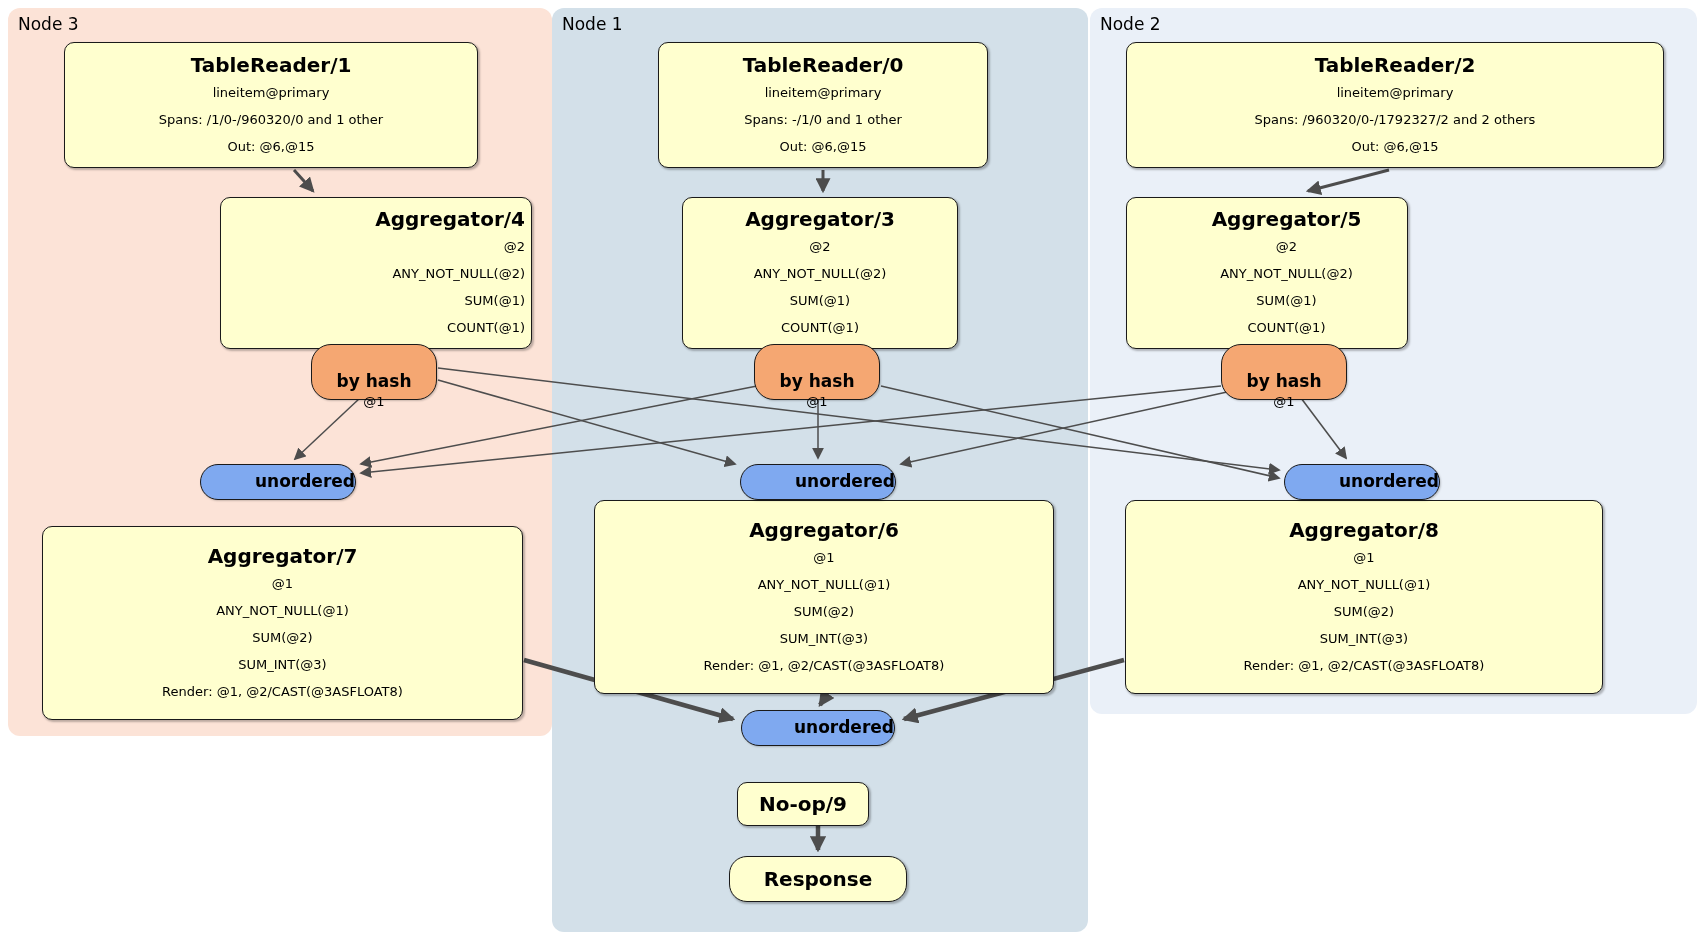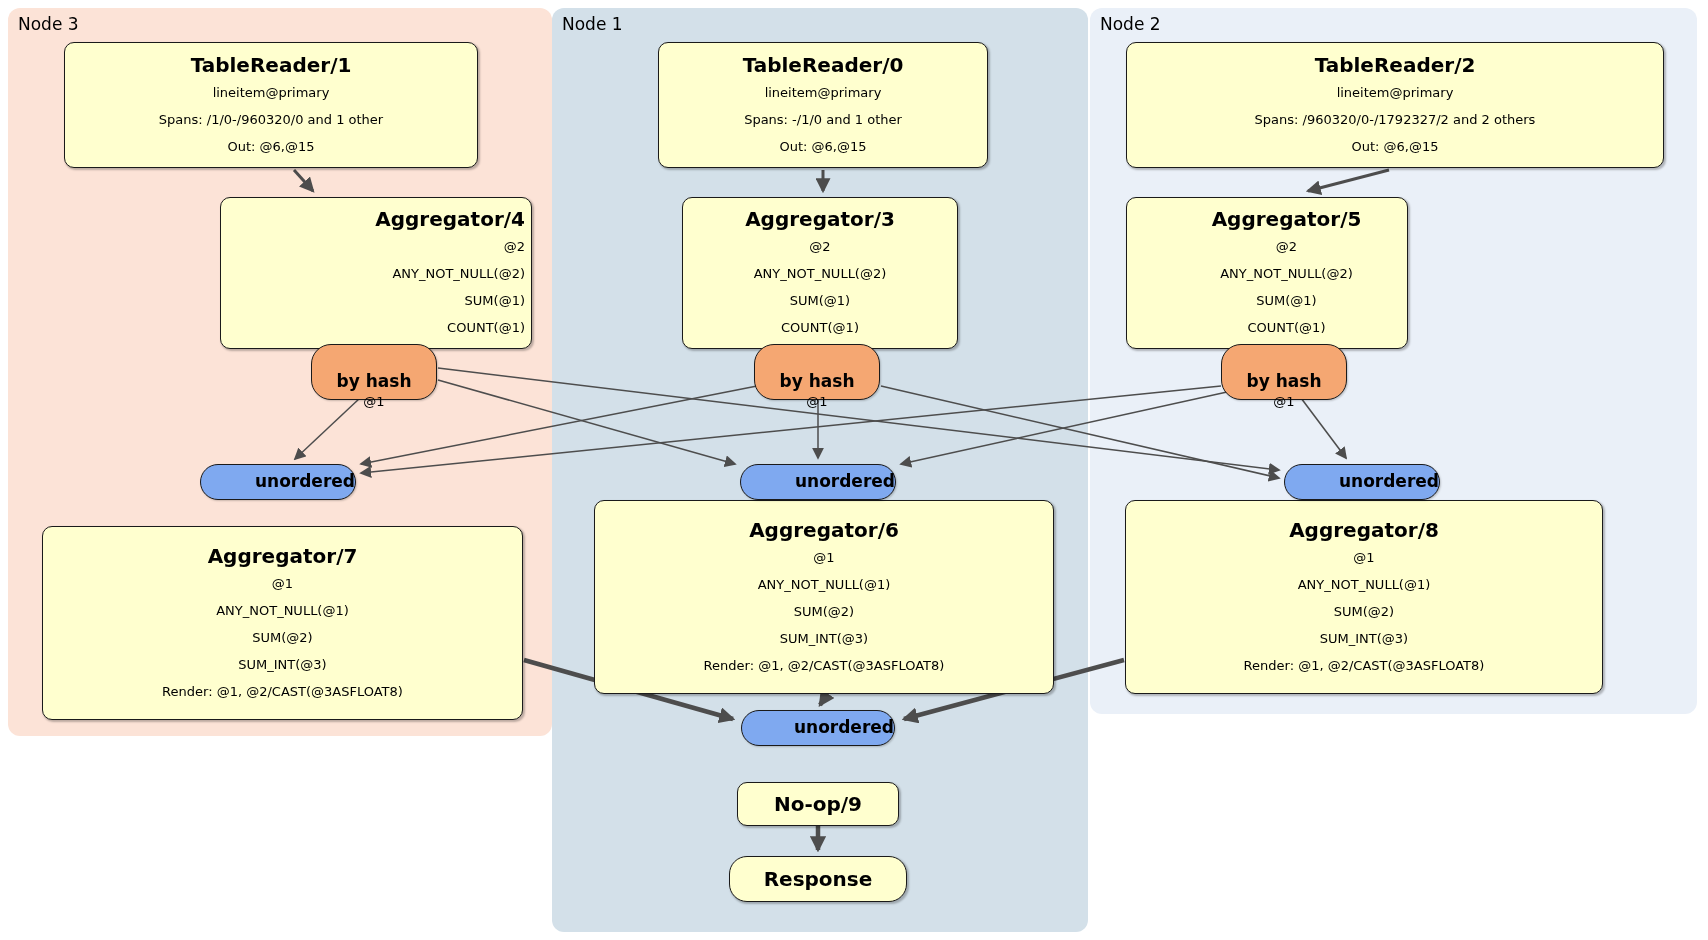--- a/index.html
+++ b/index.html
@@ -25,21 +25,21 @@
 
   #box-tr1{left:64px;top:42px;width:414px;height:126px;}
   #box-tr0{left:658px;top:42px;width:330px;height:126px;}
   #box-tr2{left:1126px;top:42px;width:538px;height:126px;}
   #box-agg4{left:220px;top:197px;width:312px;height:152px;align-items:flex-end;}
   #box-agg3{left:682px;top:197px;width:276px;height:152px;}
   #box-agg5{left:1126px;top:197px;width:282px;height:152px;padding-left:45px;}
   #box-agg7{left:42px;top:526px;width:481px;height:194px;}
   #box-agg6{left:594px;top:500px;width:460px;height:194px;}
   #box-agg8{left:1125px;top:500px;width:478px;height:194px;}
-  #box-noop{left:737px;top:782px;width:162px;height:44px;}
+  #box-noop{left:737px;top:782px;width:132px;height:44px;}
   #box-response{left:729px;top:856px;width:178px;height:46px;border-radius:18px;}
   #box-noop .bl.t,#box-response .bl.t{line-height:34px;}
 
   .router{
     position:absolute;width:126px;height:56px;background:#f5a772;border:1.5px solid #1a1a1a;
     border-radius:20px;z-index:4;text-align:center;box-sizing:border-box;padding-top:4px;
     box-shadow:1px 1px 2px rgba(0,0,0,0.2);
   }
   .router .rl{font-size:17px;font-weight:bold;line-height:24px;margin-top:20px;}
   .router .rk{font-size:13px;line-height:18px;}

